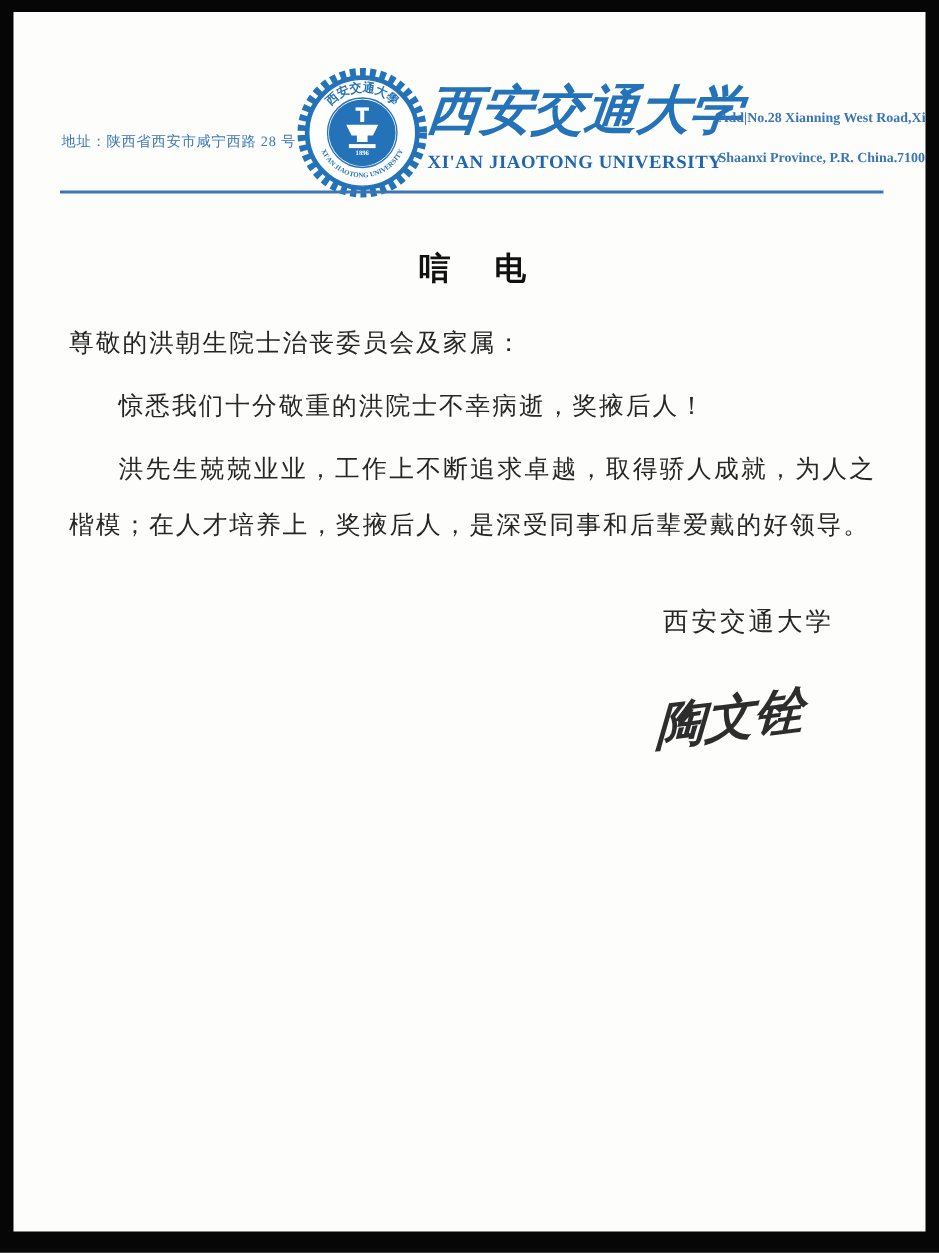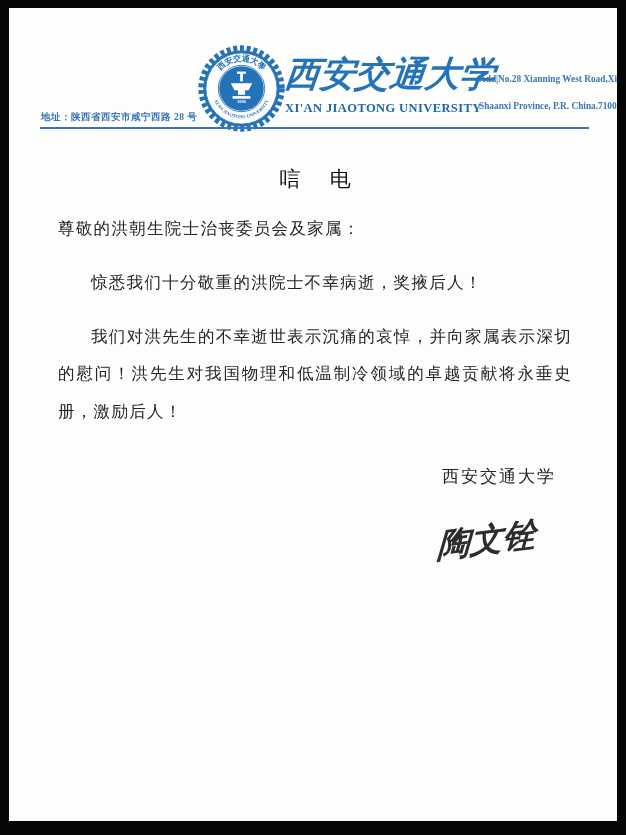--- a/index.html
+++ b/index.html
@@ -8,22 +8,22 @@
     padding:8px 9px 14px 9px;background:#060606;
     font-family:"Liberation Serif","DejaVu Serif",serif;
     position:relative;margin:0 auto;
   }
   .paper{
     width:100%;height:100%;background:#fdfdfc;position:relative;overflow:hidden;
   }
   
   .letterhead{position:relative;height:121px;}
   .addr-left{
-    position:absolute;left:32px;top:103px;font-size:9.5px;color:#3a76b6;
-    letter-spacing:.5px;white-space:nowrap;font-weight:bold;
+    position:absolute;left:32px;top:80px;font-size:9.5px;color:#3a76b6;
+    letter-spacing:.5px;white-space:nowrap;font-weight:normal;
   }
   .seal{position:absolute;left:188px;top:36px;width:89px;height:89px;}
   .uni-block{position:absolute;left:276px;top:40px;width:192px;text-align:center;}
   .uni-cn{
     font-size:35px;color:#2472b8;font-style:italic;font-weight:bold;
     white-space:nowrap;transform:skewX(-6deg);line-height:1.5;
     font-family:"DejaVu Serif",serif;
   }
   .uni-en{
     font-size:12.5px;color:#1f66ad;font-weight:bold;letter-spacing:.4px;
@@ -33,26 +33,26 @@
     position:absolute;left:470px;top:58px;font-size:9.3px;color:#3a76b6;
     line-height:27px;white-space:nowrap;font-weight:bold;
   }
   .head-rule{
     position:absolute;left:31px;right:28px;top:119px;height:2px;
     background:#3a76b6;border:none;margin:0;
   }
   
   .letter-main{padding:0 29px 0 33px;color:#262626;}
   .letter-title{
-    text-align:center;font-size:21px;font-weight:normal;color:#111;
+    text-align:center;font-size:21px;font-weight:bold;color:#111;
     letter-spacing:12px;margin:37px 0 0 12px;line-height:26px;
   }
   .letter-text{margin-top:18px;}
   .letter-text p{
-    margin:16px;font-size:16.5px;line-height:37.8px;letter-spacing:1.3px;
+    margin:4px;font-size:16.5px;line-height:37.8px;letter-spacing:1.3px;
     text-align:justify;
   }
   .letter-text p.indent{text-indent:2em;}
   
   .sign-org{
     text-align:right;padding-right:32px;font-size:17px;letter-spacing:2px;
     color:#262626;margin-top:34px;
   }
   .signature-row{
     display:flex;justify-content:flex-end;align-items:center;
@@ -115,21 +115,21 @@
 
       <hr class="head-rule">
     </div>
 
     <div class="letter-main">
       <div class="letter-title">唁 电</div>
 
       <div class="letter-text">
         <p>尊敬的洪朝生院士治丧委员会及家属：</p>
         <p class="indent">惊悉我们十分敬重的洪院士不幸病逝，奖掖后人！</p>
-        <p class="indent">我们对洪先生的不幸逝世表示沉痛的哀悼，并向家属表示深切的慰问！洪先生对我国物理和低温制冷领域的卓越贡献将永垂史册，激励后人！</p>
+        <p class="indent">洪先生兢兢业业，工作上不断追求卓越，取得骄人成就，为人之楷模；在人才培养上，奖掖后人，是深受同事和后辈爱戴的好领导。</p>
       </div>
 
       <div class="sign-org">西安交通大学</div>
 
       <div class="signature-row">
         <span class="sig sig-1">陶文铨</span>
 
       </div>
 
     </div>

